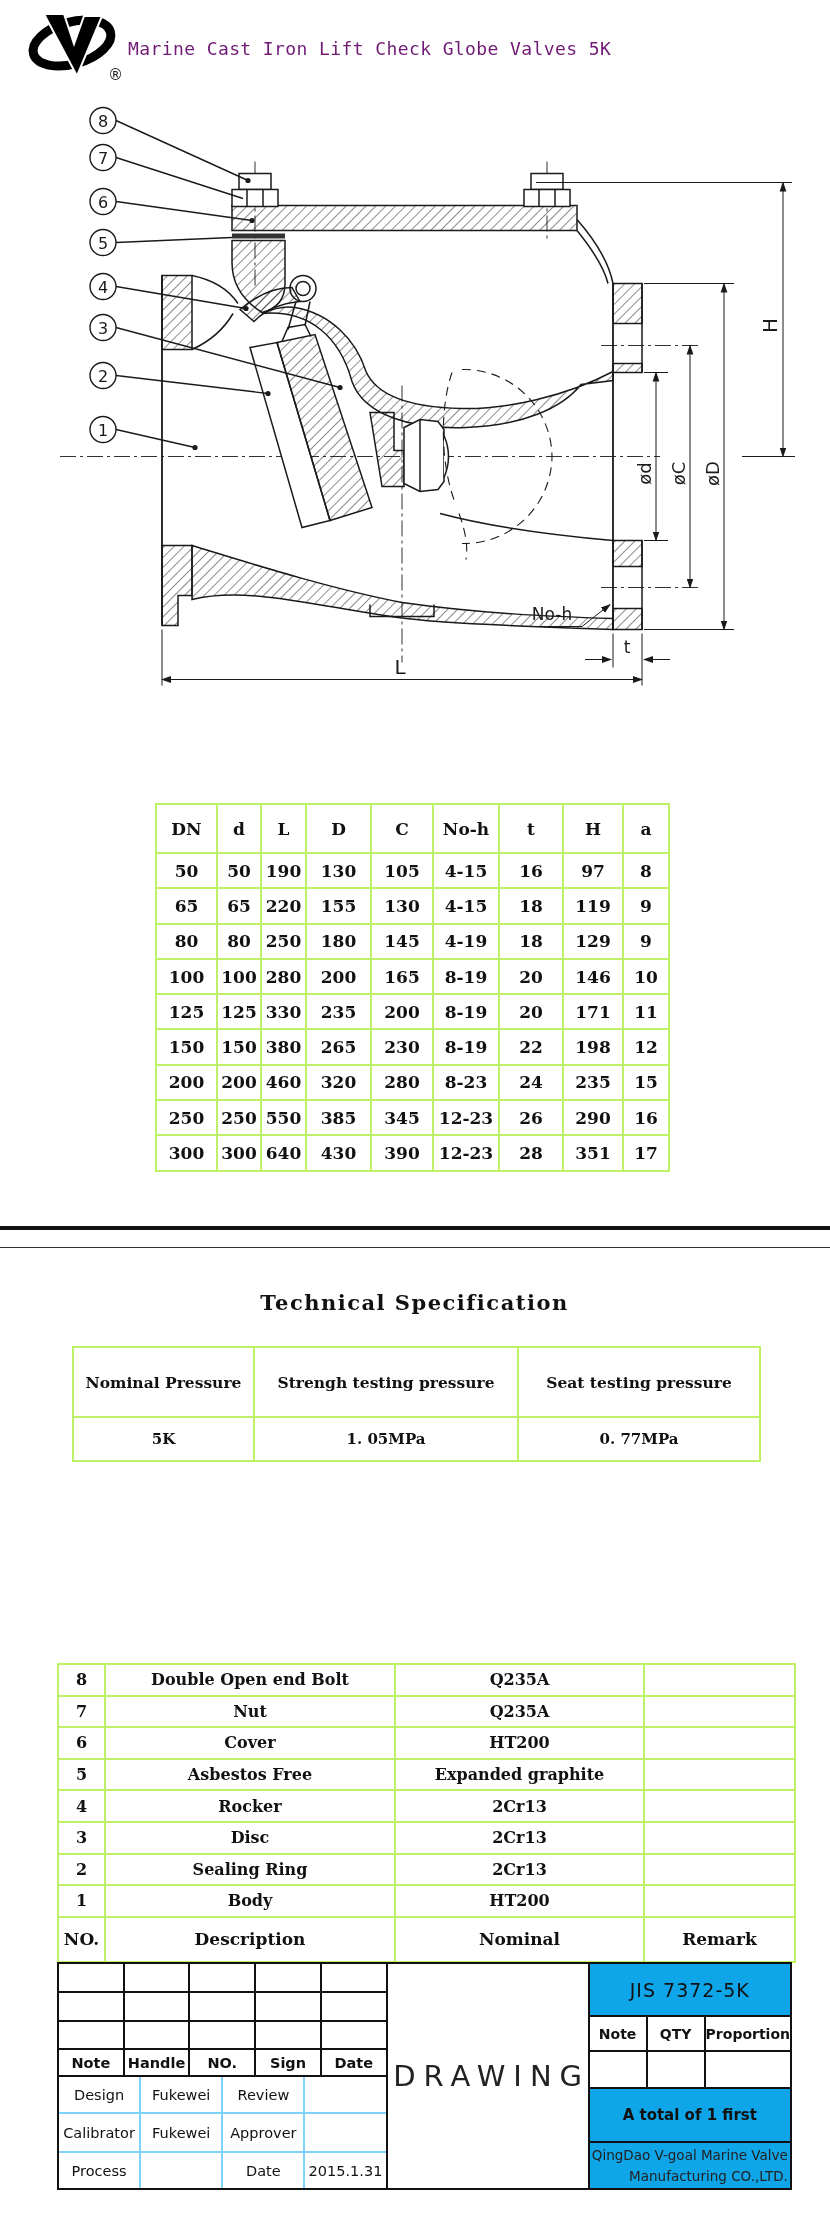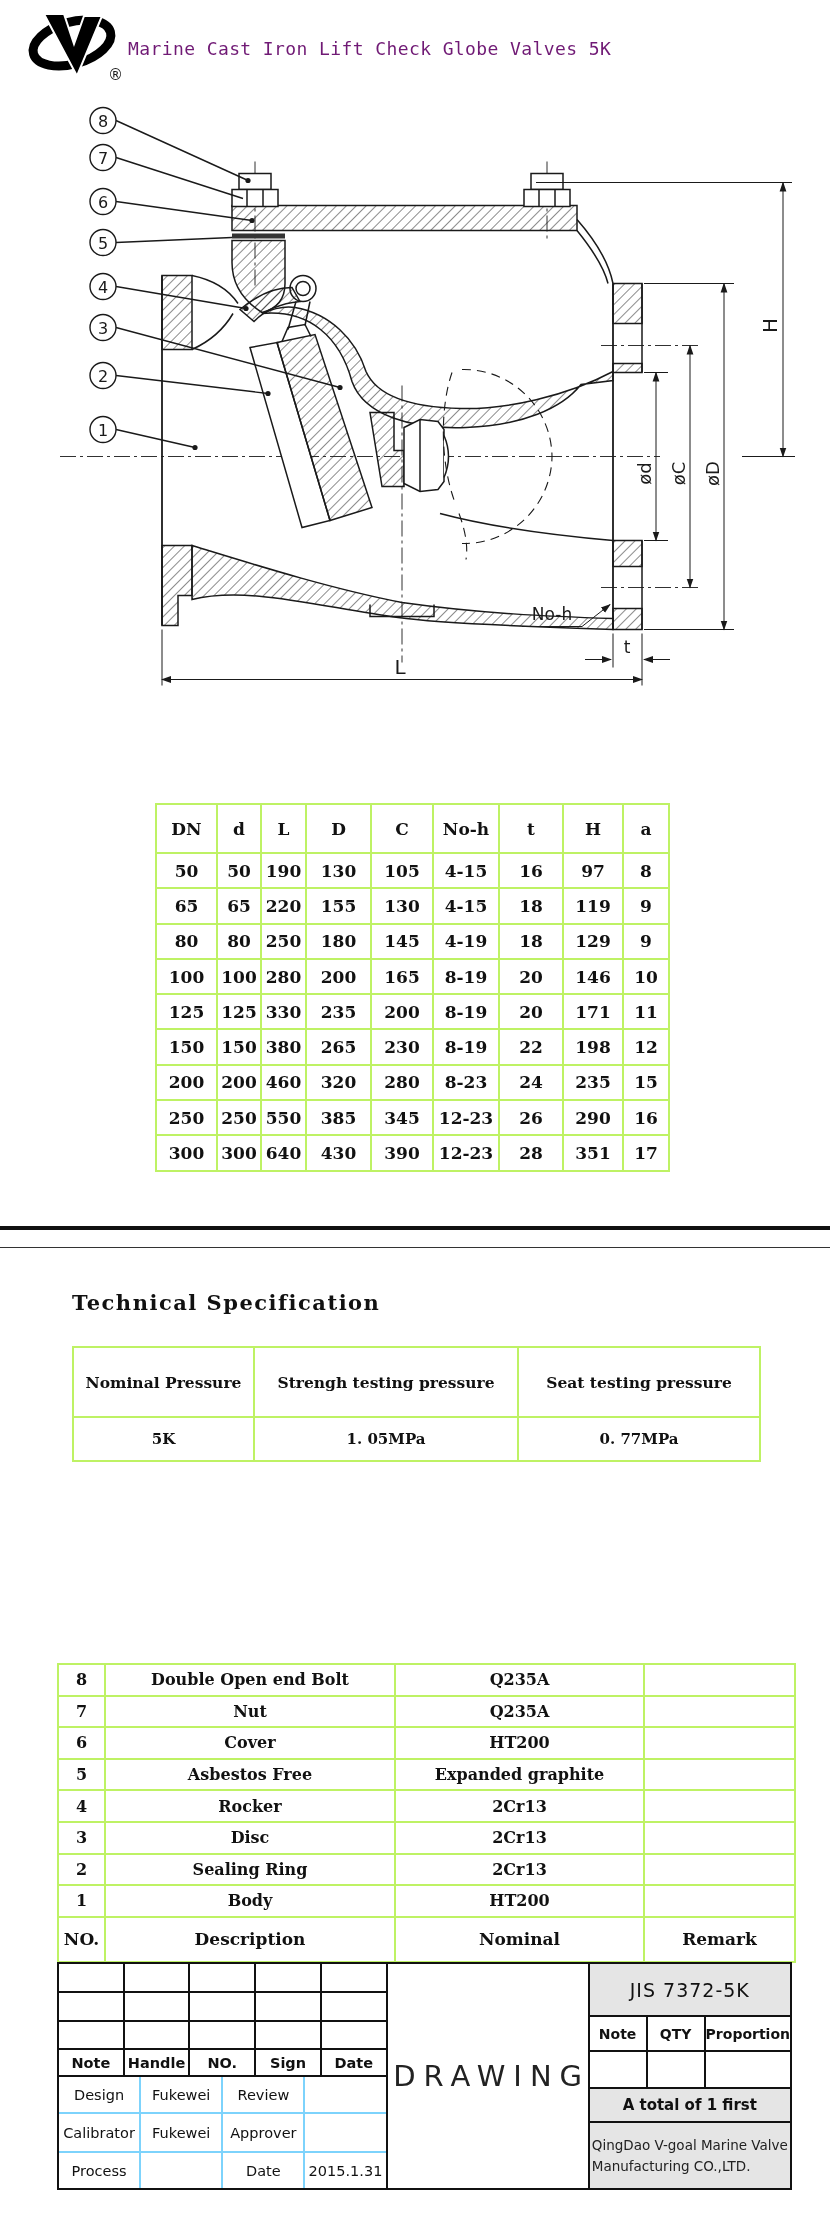--- a/index.html
+++ b/index.html
@@ -16,47 +16,47 @@
   
   #dims{left:155px;top:803px;width:511px;grid-template-columns:59px 42px 43px 63px 60px 64px 62px 58px 1fr;grid-template-rows:47px repeat(9,33.3px);}
   #dims .hcell{font-family:"DejaVu Serif",serif;font-weight:bold;font-size:17px;}
   #dims .cell{font-family:"DejaVu Serif",serif;font-weight:bold;font-size:17px;}
 
   
   #div-thick{left:0;top:1226px;width:830px;height:4px;background:#111;}
   #div-thin{left:0;top:1247px;width:830px;height:1px;background:#333;}
 
   
-  #spec-title{left:72px;top:1290px;width:685px;font-family:"DejaVu Serif",serif;font-weight:bold;font-size:21px;letter-spacing:1.5px;}
+  #spec-title{left:72px;top:1290px;width:685px;text-align:center;font-family:"DejaVu Serif",serif;font-weight:bold;font-size:21px;letter-spacing:1.5px;}
   #spec{left:72px;top:1346px;width:685px;grid-template-columns:179px 262px 1fr;grid-template-rows:68px 42px;}
   #spec .hcell{font-family:"DejaVu Serif",serif;font-weight:bold;font-size:15.5px;}
   #spec .cell{font-family:"DejaVu Serif",serif;font-weight:bold;font-size:15px;}
 
   
   #parts{left:57px;top:1663px;width:735px;grid-template-columns:45px 288px 247px 1fr;grid-template-rows:repeat(8,29.6px) 43px;}
   #parts .cell{font-family:"DejaVu Serif",serif;font-weight:bold;font-size:16px;}
   #parts .pfoot{font-family:"DejaVu Serif",serif;font-weight:bold;font-size:17px;}
 
   
   #tblock{left:57px;top:1962px;width:735px;height:228px;background:#111;display:flex;gap:2px;padding:2px;box-sizing:border-box;}
   #tb-left{width:328px;display:flex;flex-direction:column;gap:2px;}
   #tb-left .g5{flex:0 0 auto;display:grid;grid-template-columns:repeat(5,1fr);gap:2px;background:#111;}
   #tb-left .g4{display:grid;grid-template-columns:repeat(4,1fr);gap:2px;background:#7dd3fc;}
   #tb-left .cell{background:#fff;display:flex;align-items:center;justify-content:center;font-size:14.5px;}
   #tb-left .lbl{font-weight:600;}
   #tb-mid{width:200px;background:#fff;display:flex;align-items:center;justify-content:center;}
   #tb-mid span{font-size:29px;letter-spacing:8px;padding-left:8px;color:#222;}
   #tb-right{flex:1;display:flex;flex-direction:column;gap:2px;}
-  #tb-right .wcell{background:#e5e5e5;display:flex;align-items:center;justify-content:center;text-align:left;}
+  #tb-right .wcell{background:#0ea5e9;display:flex;align-items:center;justify-content:center;text-align:right;}
   #tb-right .g3{display:grid;grid-template-columns:56px 56px 1fr;gap:2px;background:#111;}
   #tb-right .g3 .cell{background:#fff;display:flex;align-items:center;justify-content:center;font-size:14px;font-weight:600;}
   #r-jis{height:51px;font-size:19px;letter-spacing:1px;}
   #r-hdr{height:33px;}
   #r-empty{height:35px;}
-  #r-total{height:32px;font-size:15px;font-weight:600;}
+  #r-total{height:52px;font-size:15px;font-weight:600;}
   #r-co{flex:1;font-size:13.5px;line-height:1.55;color:#222;}
 
   svg text{fill:#1a1a1a;}
   .dt{font-family:"DejaVu Sans",sans-serif;}
 </style>
 </head>
 <body>
 
 <div class="abs" style="left:22px;top:6px;">
   <svg width="100" height="80" viewBox="0 0 100 80">

